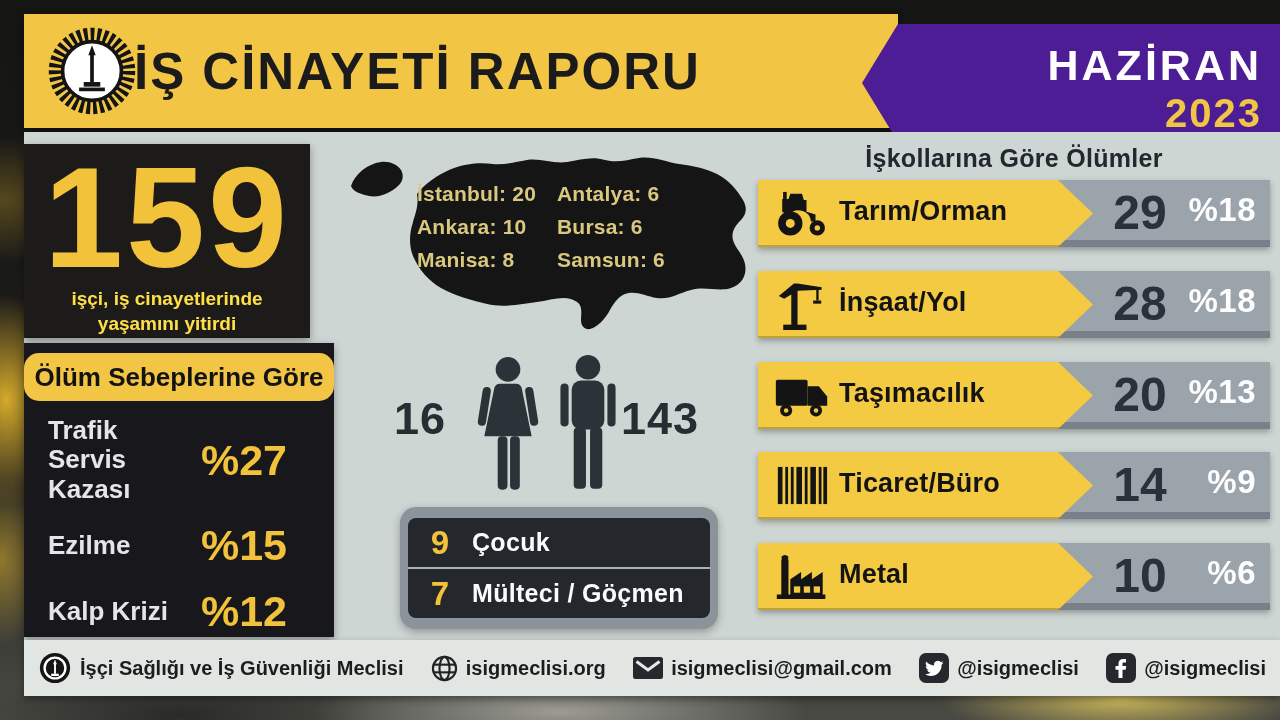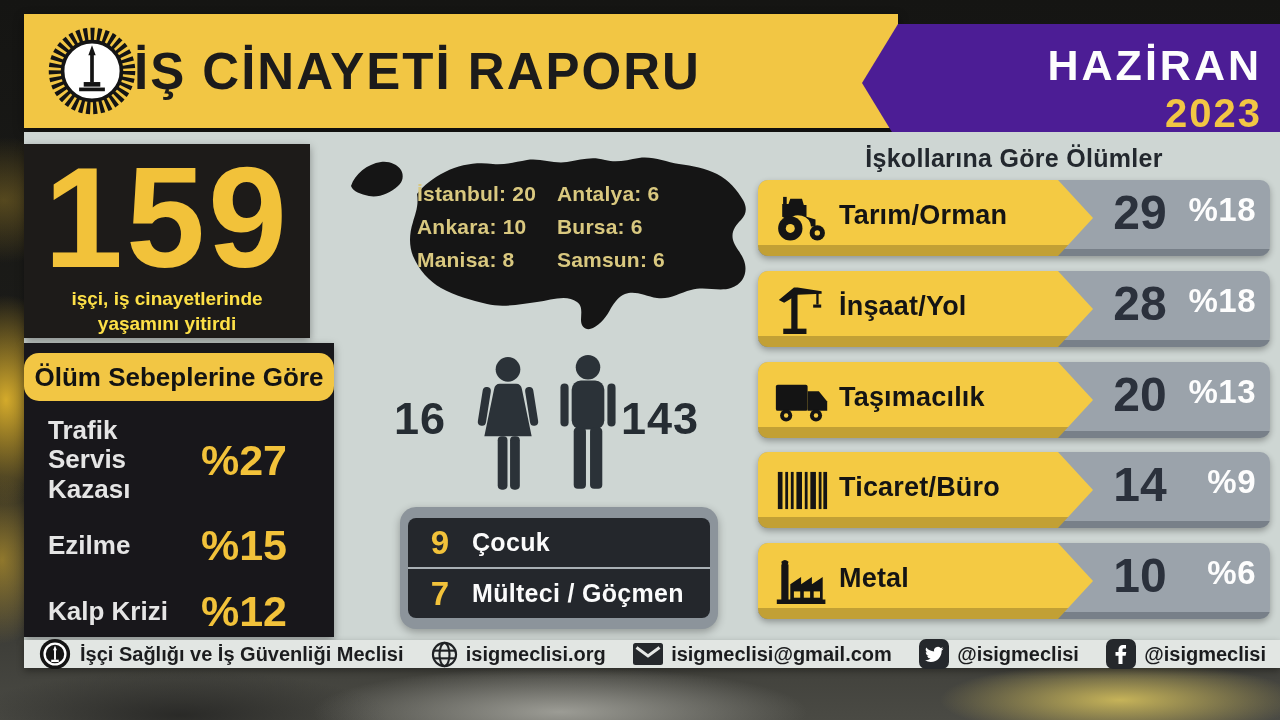--- a/index.html
+++ b/index.html
@@ -85,21 +85,21 @@
   .group-row{flex:1;background:#24272c;display:flex;align-items:center;}
   .group-row + .group-row{border-top:2px solid #a9b0b5;}
   .group-value{width:64px;text-align:center;font-size:33px;font-weight:800;color:#F2C23A;}
   .group-label{font-size:25px;font-weight:700;color:#fbfbfb;letter-spacing:.3px;white-space:nowrap;}
   
   .sectors-title{
     position:absolute;left:730px;top:12px;width:520px;text-align:center;
     font-size:25px;font-weight:800;color:#23282e;letter-spacing:.3px;white-space:nowrap;
   }
   .bar{
-    position:absolute;left:734px;width:512px;height:76px;border-radius:10px;overflow:hidden;
+    position:absolute;left:734px;width:512px;height:67px;border-radius:0;overflow:hidden;
     background:#9BA3AB;box-shadow:0 3px 6px rgba(0,0,0,.3);
   }
   .bar-strip{position:absolute;left:0;right:0;bottom:0;height:7px;background:#788089;}
   .bar-yellow{
     position:absolute;left:0;top:0;bottom:0;width:335px;
     background:linear-gradient(to bottom,#F4CA43 0 65px,#c2a035 65px 100%);
     clip-path:polygon(0 0,300px 0,335px 50%,300px 100%,0 100%);
     display:flex;align-items:center;
   }
   .bar-icon{margin-left:15px;width:58px;height:56px;display:flex;align-items:center;justify-content:center;}
@@ -108,21 +108,21 @@
   .bar-count{
     position:absolute;left:338px;width:88px;top:0;height:65px;display:flex;align-items:center;justify-content:center;
     font-size:48px;font-weight:800;color:#2B313C;
   }
   .bar-percent{
     position:absolute;right:14px;top:0;height:60px;display:flex;align-items:center;
     font-size:33px;font-weight:800;color:#fdfdfd;letter-spacing:.5px;
   }
   
   .footer{
-    position:absolute;left:24px;top:640px;width:1256px;height:28px;background:#e2e6e3;
+    position:absolute;left:24px;top:640px;width:1256px;height:56px;background:#e2e6e3;
     display:flex;align-items:center;justify-content:space-between;
     padding:0 14px;box-sizing:border-box;box-shadow:0 3px 7px rgba(0,0,0,.35);
   }
   .f-item{display:flex;align-items:center;gap:8px;white-space:nowrap;}
   .f-text{font-size:20px;font-weight:600;color:#1b1c1e;}
   .f-ico{display:flex;align-items:center;justify-content:center;}
   .fill-dark{fill:#25282c;}
 </style>
 </head>
 <body>

